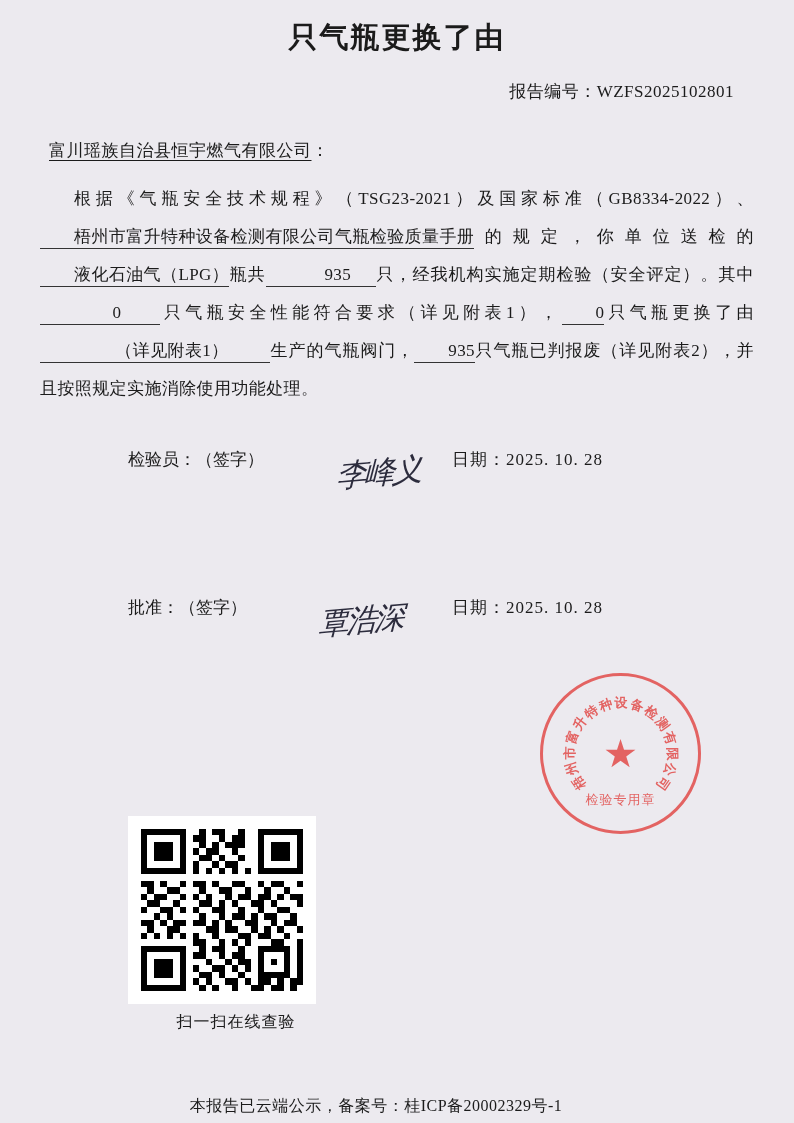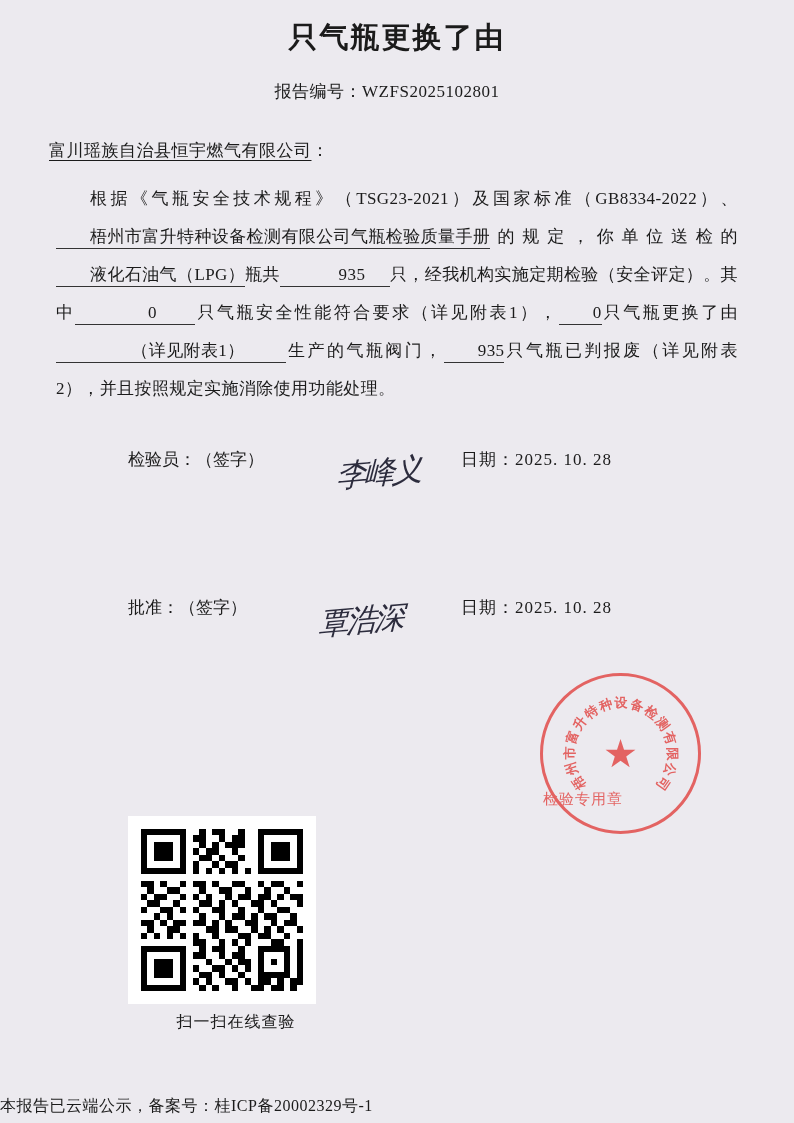--- a/index.html
+++ b/index.html
@@ -24,21 +24,21 @@
   }
   .doc-title {
     text-align: center;
     font-size: 29px;
     font-weight: bold;
     letter-spacing: 2px;
     margin-top: 18px;
     font-family: "Liberation Sans", "DejaVu Sans", sans-serif;
   }
   .report-no {
-    text-align: center;
+    text-align: right;
     font-size: 17px;
     margin-top: 22px;
     padding-right: 20px;
     letter-spacing: 0.5px;
   }
   .addressee {
     font-size: 17px;
     margin-top: 36px;
     margin-left: 9px;
     letter-spacing: 0.5px;
@@ -48,21 +48,21 @@
     text-underline-offset: 4px;
   }
   .body-text {
     font-size: 17px;
     line-height: 38px;
     margin-top: 18px;
     text-align: justify;
     letter-spacing: 0.4px;
   }
   .body-text p {
-    margin: 16px;
+    margin: 0;
   }
   .indent {
     text-indent: 34px;
   }
   .fill {
     display: inline-block;
     text-align: center;
     border-bottom: 1px solid #333;
     line-height: 22px;
     vertical-align: baseline;
@@ -84,21 +84,21 @@
     position: relative;
     height: 70px;
   }
   .sign-label {
     position: absolute;
     left: 88px;
     top: 0;
   }
   .sign-date {
     position: absolute;
-    left: 421px;
+    left: 412px;
     top: 0;
     letter-spacing: 1px;
   }
   .signature {
     position: absolute;
     top: 4px;
     font-family: "Liberation Serif", serif;
     font-style: italic;
     font-size: 31px;
     color: #1c1c2e;
@@ -141,21 +141,22 @@
     transform: translate(-50%, -50%);
     font-size: 34px;
     line-height: 1;
     color: #e0302c;
   }
   .stamp .stamp-sub {
     position: absolute;
     left: 0;
     right: 0;
     bottom: 22px;
-    font-size: 15px;
+    text-align: center;
+    font-size: 13px;
     letter-spacing: 1px;
   }
   .stamp .ring-char {
     position: absolute;
     left: 50%;
     top: 50%;
     font-size: 13px;
     font-weight: bold;
     transform-origin: 0 0;
   }
@@ -180,21 +181,21 @@
     font-size: 16px;
     margin-top: 8px;
     letter-spacing: 1px;
   }
 
   .footer {
     position: absolute;
     left: 0;
     right: 42px;
     bottom: 24px;
-    text-align: left;
+    text-align: center;
     font-size: 16px;
     letter-spacing: 0.5px;
   }
 </style>
 </head>
 <body>
 
 <div class="page">
 
   <div class="doc-title">只气瓶更换了由</div>

